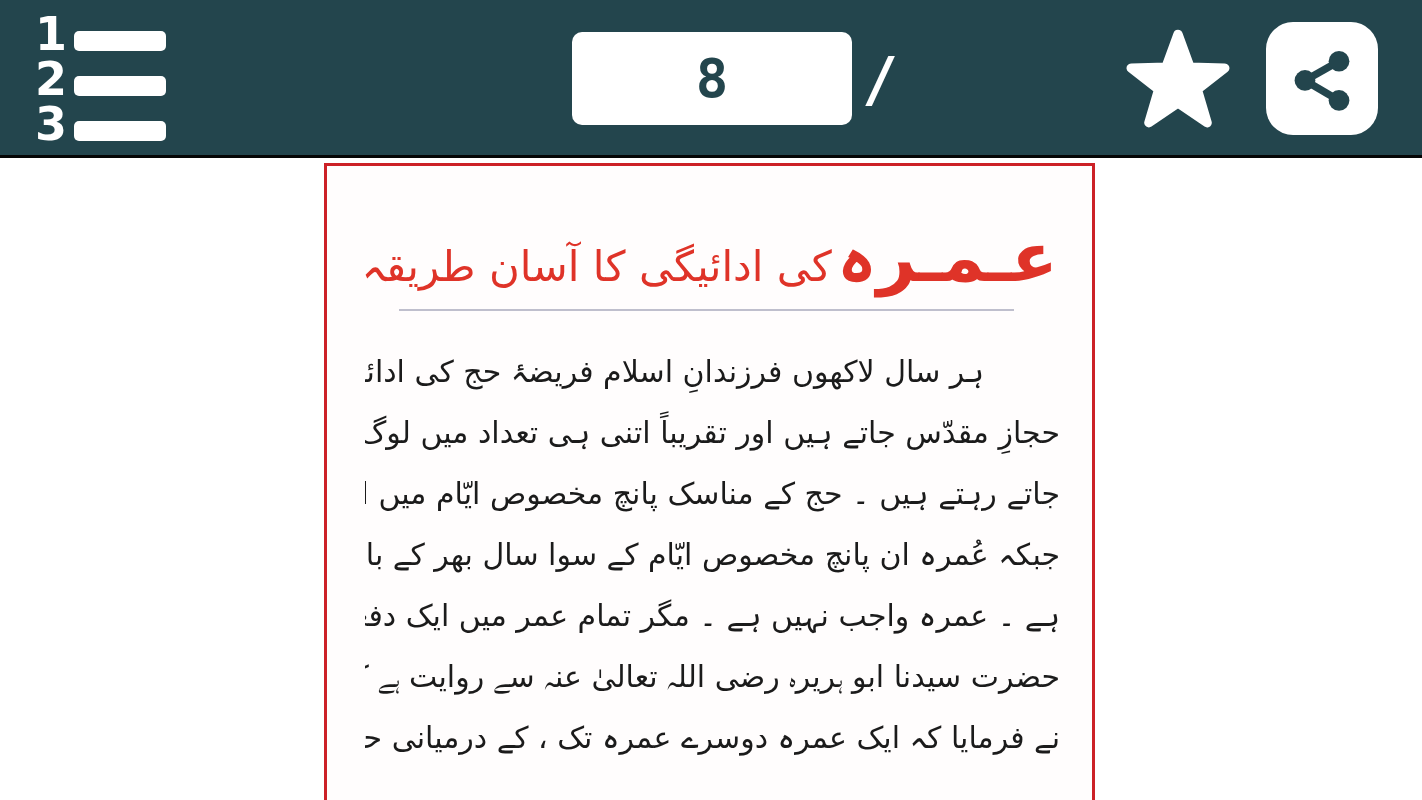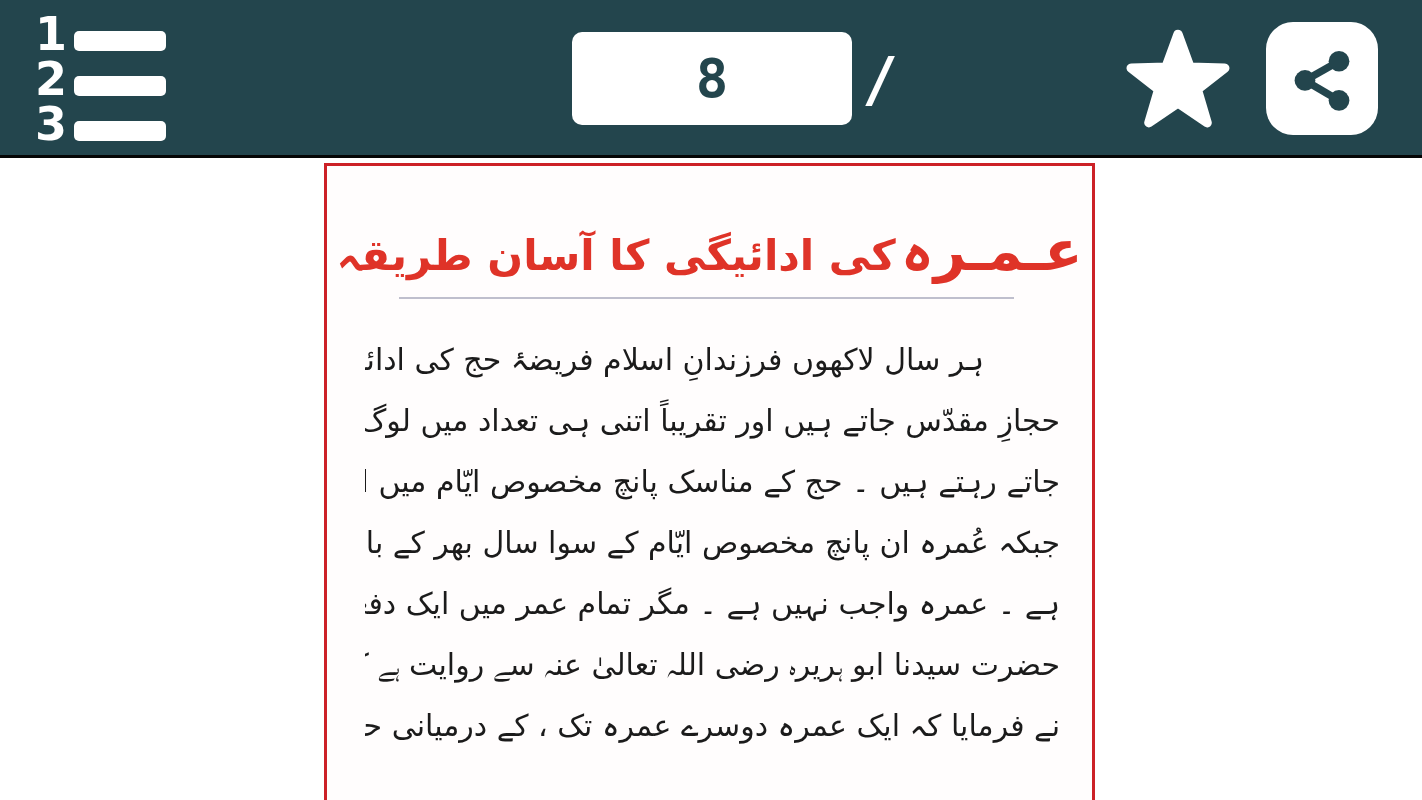--- a/index.html
+++ b/index.html
@@ -30,22 +30,22 @@
               background:transparent; border:none; cursor:pointer; }
   .share-btn { position:absolute; left:1266px; top:22px; width:112px; height:113px;
                background:#ffffff; border:none; border-radius:27px; cursor:pointer;
                display:flex; align-items:center; justify-content:center; }
 
   
   .doc-page { position:absolute; left:324px; top:163px; width:771px; height:720px;
               background:#fffdfd; border:3px solid #cc2127; }
   .doc-title { margin-top:56px; text-align:center; direction:rtl; color:#df3328; line-height:1.05;
                white-space:nowrap; }
-  .doc-title .big { font-size:56px; font-weight:900; letter-spacing:-1px; }
-  .doc-title .rest { font-size:42px; font-weight:700; }
+  .doc-title .big { font-size:68px; font-weight:900; letter-spacing:-1px; }
+  .doc-title .rest { font-size:42px; font-weight:400; }
   .title-underline { margin:16px auto 0 72px; margin-left:72px; margin-right:78px;
                      height:2px; background:#bfbfcd; }
   .doc-body { margin-top:30px; padding:0 32px 0 38px; direction:rtl;
               color:#1b1b1b; font-size:30px; }
   .doc-line { height:61px; line-height:61px; text-align:justify; text-align-last:justify;
               white-space:nowrap; overflow:hidden; }
   .doc-line.first { padding-right:76px; padding-left:40px; }
   .doc-line.partial { height:10px; line-height:61px; overflow:hidden; opacity:.75; }
 </style>
 </head>

